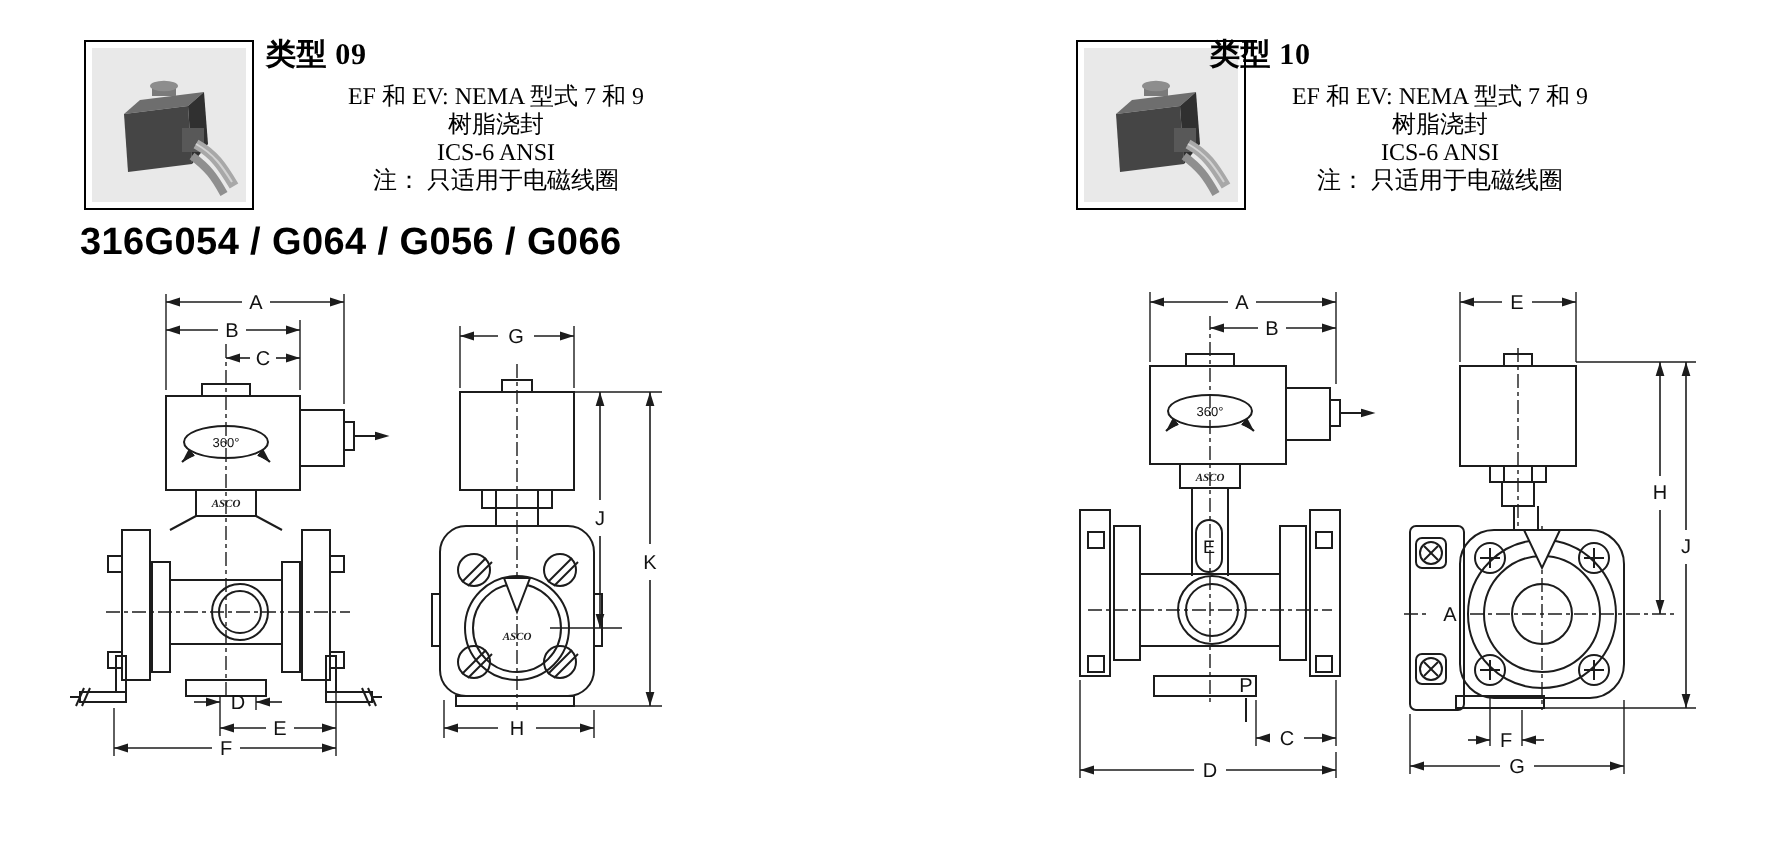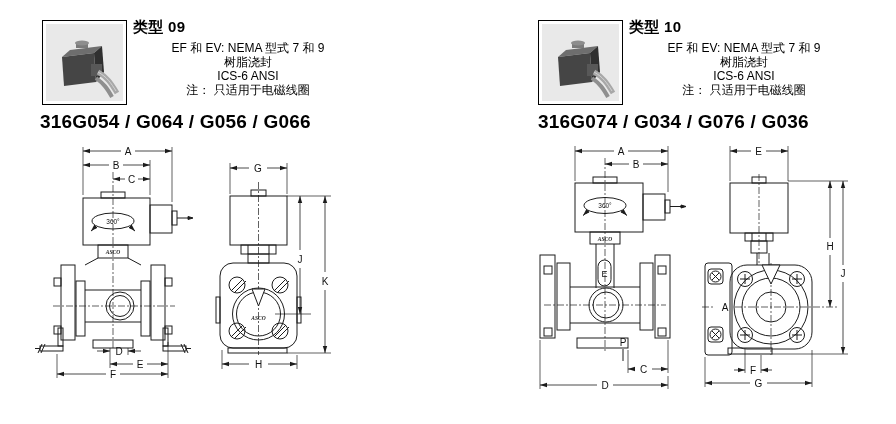--- a/index.html
+++ b/index.html
@@ -1,20 +1,20 @@
 <!DOCTYPE html>
 <html><head>
 <meta charset="utf-8">
 <style>
   html,body{margin:0;padding:0;background:#fff;}
   .page{position:relative;width:896px;height:424px;background:#ffffff;overflow:hidden;
         font-family:"Liberation Sans","DejaVu Sans",sans-serif;color:#000;}
   .photo-frame{position:absolute;width:85px;height:85px;background:#fff;border:1px solid #000;box-sizing:border-box;}
   .photo-frame svg{position:absolute;left:3px;top:3px;}
-  .hdr{position:absolute;width:230px;}
+  .hdr{position:absolute;width:230px;font-family:Liberation Serif, serif;}
   .title{font-size:15px;font-weight:bold;letter-spacing:.3px;}
   .desc{margin-top:4px;font-size:12px;line-height:14px;text-align:center;}
   .part{position:absolute;font-size:19px;font-weight:bold;letter-spacing:.2px;}
   .drawing{position:absolute;overflow:visible;}
   .ln{stroke:#1c1c1c;stroke-width:1;fill:none;}
   .ext{stroke:#1c1c1c;stroke-width:.7;fill:none;}
   .cl{stroke:#1c1c1c;stroke-width:.7;fill:none;stroke-dasharray:7 2 2 2;}
   .dim-lines{stroke:#1c1c1c;stroke-width:.8;fill:none;}
   text{text-anchor:middle;}
   .dim{font-family:"Liberation Sans","DejaVu Sans",sans-serif;font-size:10px;fill:#111;}
@@ -202,31 +202,30 @@
       <polygon points="48,29 56,22 58,48 50,58" fill="#303030"></polygon>
       <rect x="30" y="19" width="12" height="5" fill="#7a7a7a"></rect>
       <ellipse cx="36" cy="19" rx="7" ry="2.6" fill="#8d8d8d"></ellipse>
       <rect x="45" y="40" width="11" height="12" fill="#585858"></rect>
       <path d="M52,48 C61,53 65,59 71,69" stroke="#a8a8a8" stroke-width="5" fill="none"></path>
       <path d="M50,54 C58,60 61,64 66,73" stroke="#8f8f8f" stroke-width="4" fill="none"></path>
       <path d="M52,48 C61,53 65,59 70,67" stroke="#d2d2d2" stroke-width="1" fill="none"></path>
     </svg>
   </div>
 
-  <div class="hdr" style="left:629px;top:18px">
+  <div class="hdr" style="left:605px;top:18px">
     <div class="title">类型 10</div>
     <div class="desc">
       <div>EF 和 EV: NEMA 型式 7 和 9</div>
       <div>树脂浇封</div>
       <div>ICS-6 ANSI</div>
       <div>注： 只适用于电磁线圈</div>
     </div>
   </div>
 
-  <div class="part" style="left:538px;top:111px">316G074 / G034 / G076 / G036</div>
 
   <svg class="drawing" style="left:530px;top:142px" width="170" height="258" viewBox="0 0 170 258">
     <g class="cl">
       <line x1="75" y1="16" x2="75" y2="210"></line>
       <line x1="14" y1="163" x2="136" y2="163"></line>
     </g>
     <g class="ln">
       <rect x="45" y="41" width="68" height="49"></rect>
       <rect x="63" y="35" width="24" height="6"></rect>
       <rect x="113" y="52" width="22" height="26"></rect>

